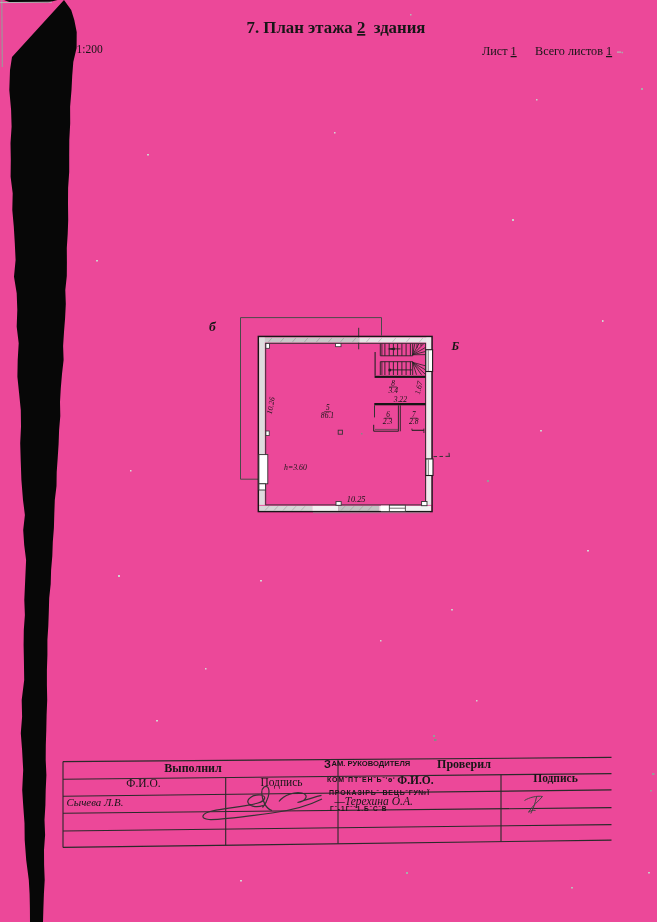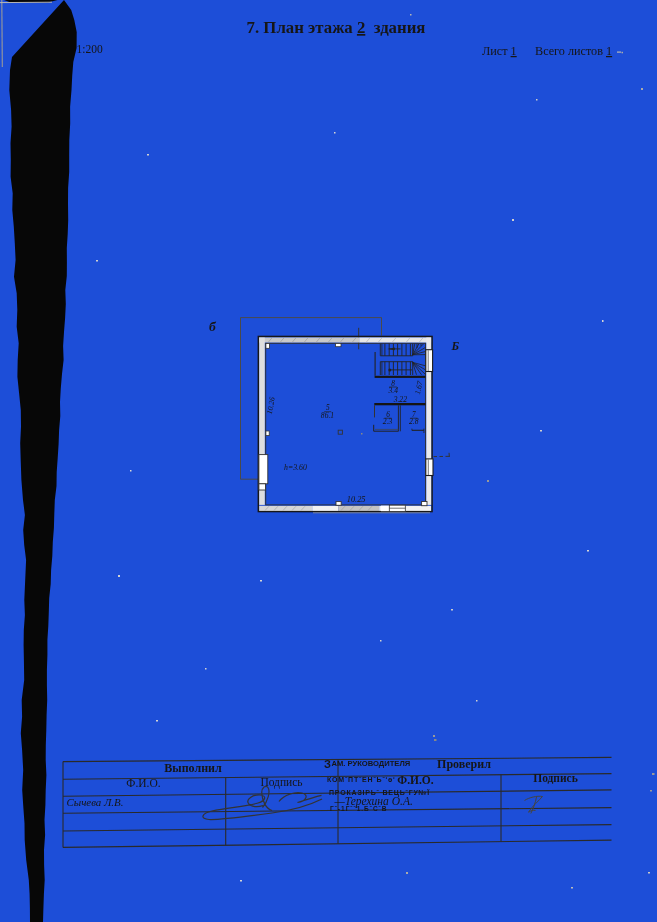--- a/index.html
+++ b/index.html
@@ -1,17 +1,17 @@
 <!DOCTYPE html>
 <html><head>
 <meta charset="utf-8">
 <style>
   html,body{margin:0;padding:0;}
   body{width:657px;height:922px;background:#ffffff;font-family:"Liberation Serif",serif;overflow:hidden;}
-  .page{position:relative;width:657px;height:922px;background:#1d4ed8;}
+  .page{position:relative;width:657px;height:922px;background:#ec4899;}
   svg{position:absolute;left:0;top:0;}
   text{font-family:"Liberation Serif",serif;fill:#161616;}
   .sans{font-family:"Liberation Sans",sans-serif;}
 </style>
 </head>
 <body>
 <div class="page">
 <svg width="657" height="922" viewBox="0 0 657 922">
 
 <g>

